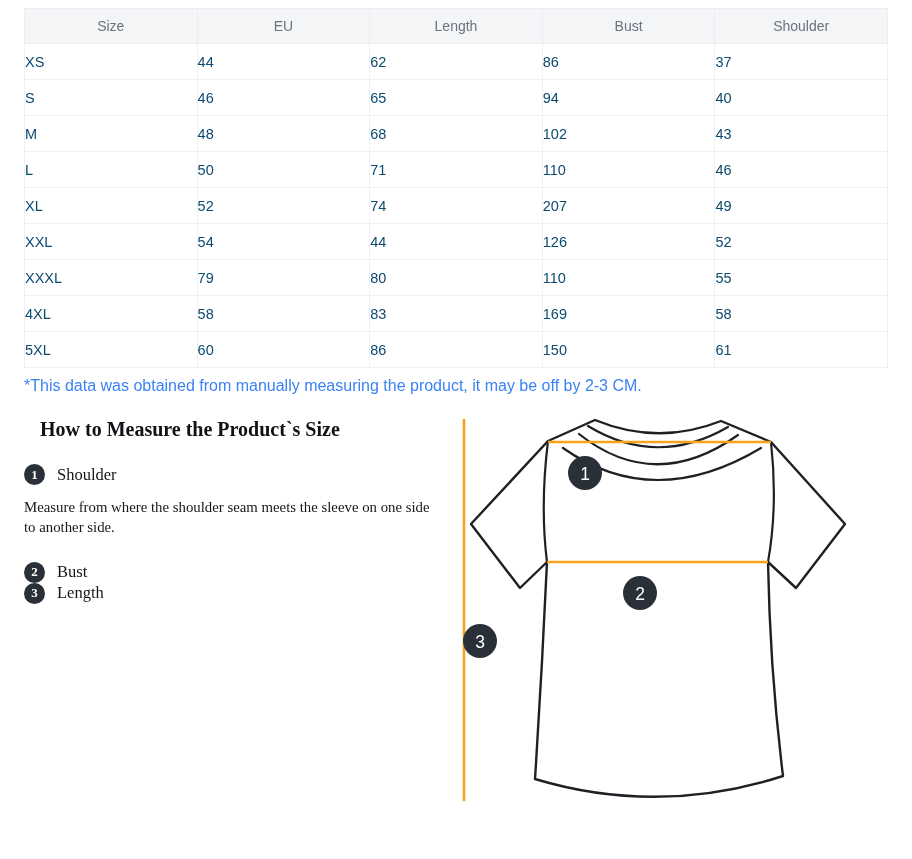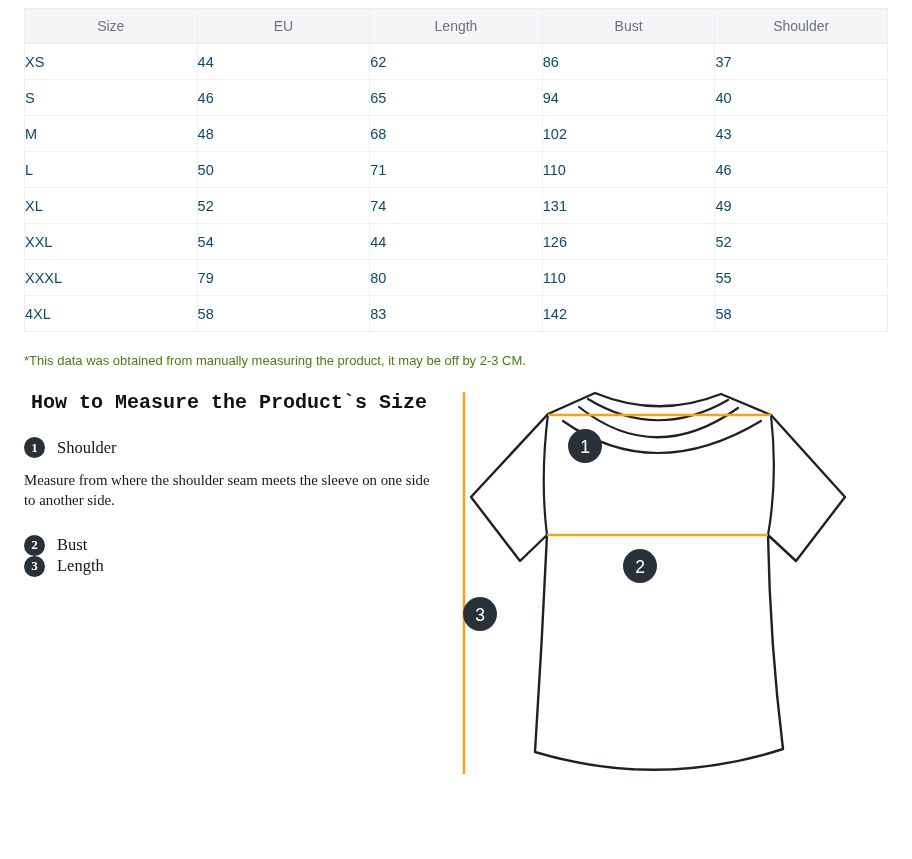--- a/index.html
+++ b/index.html
@@ -32,44 +32,44 @@
   table.size-table td {
     height:36px;
     vertical-align:middle;
     font-size:14.5px;
     color:#0c4a6e;
     border:1px solid #eef0f3;
     background:#ffffff;
   }
 
   .footnote {
-    margin-top:21px;
-    font-size:13px;
-    color:#4d7c0f;
+    margin-top:9px;
+    font-size:16px;
+    color:#3b82f6;
   }
 
   
   .measure-section {
     display:flex;
     margin-top:24px;
     align-items:flex-start;
   }
   .measure-text {
     width:424px;
     flex:none;
     font-family:"Liberation Serif", serif;
     color:#14161a;
   }
   .measure-title {
-    font-family:Liberation Mono, monospace;
+    font-family:Liberation Serif, serif;
     font-weight:600;
     font-size:20px;
     line-height:21px;
     color:#101216;
-    margin:0 0 24px 7px;
+    margin:0 0 24px 16px;
   }
   .m-item-head {
     display:flex;
     align-items:center;
     gap:12px;
   }
   .step-badge {
     width:21px; height:21px;
     border-radius:50%;
     background:var(--marker, #2a3038);
@@ -169,43 +169,50 @@
           <td>L</td>
           <td>50</td>
           <td>71</td>
           <td>110</td>
           <td>46</td>
         </tr>
         <tr>
           <td>XL</td>
           <td>52</td>
           <td>74</td>
-          <td>131</td>
+          <td>207</td>
           <td>49</td>
         </tr>
         <tr>
           <td>XXL</td>
           <td>54</td>
           <td>44</td>
           <td>126</td>
           <td>52</td>
         </tr>
         <tr>
           <td>XXXL</td>
           <td>79</td>
           <td>80</td>
           <td>110</td>
           <td>55</td>
         </tr>
         <tr>
           <td>4XL</td>
           <td>58</td>
           <td>83</td>
-          <td>142</td>
+          <td>169</td>
           <td>58</td>
+        </tr>
+        <tr>
+          <td>5XL</td>
+          <td>60</td>
+          <td>86</td>
+          <td>150</td>
+          <td>61</td>
         </tr>
       </tbody>
   </table>
 
   <p class="footnote">*This data was obtained from manually measuring the product, it may be off by 2-3 CM.</p>
 
   <div class="measure-section">
 
     <div class="measure-text">
       <h2 class="measure-title">How to Measure the Product`s Size</h2>

